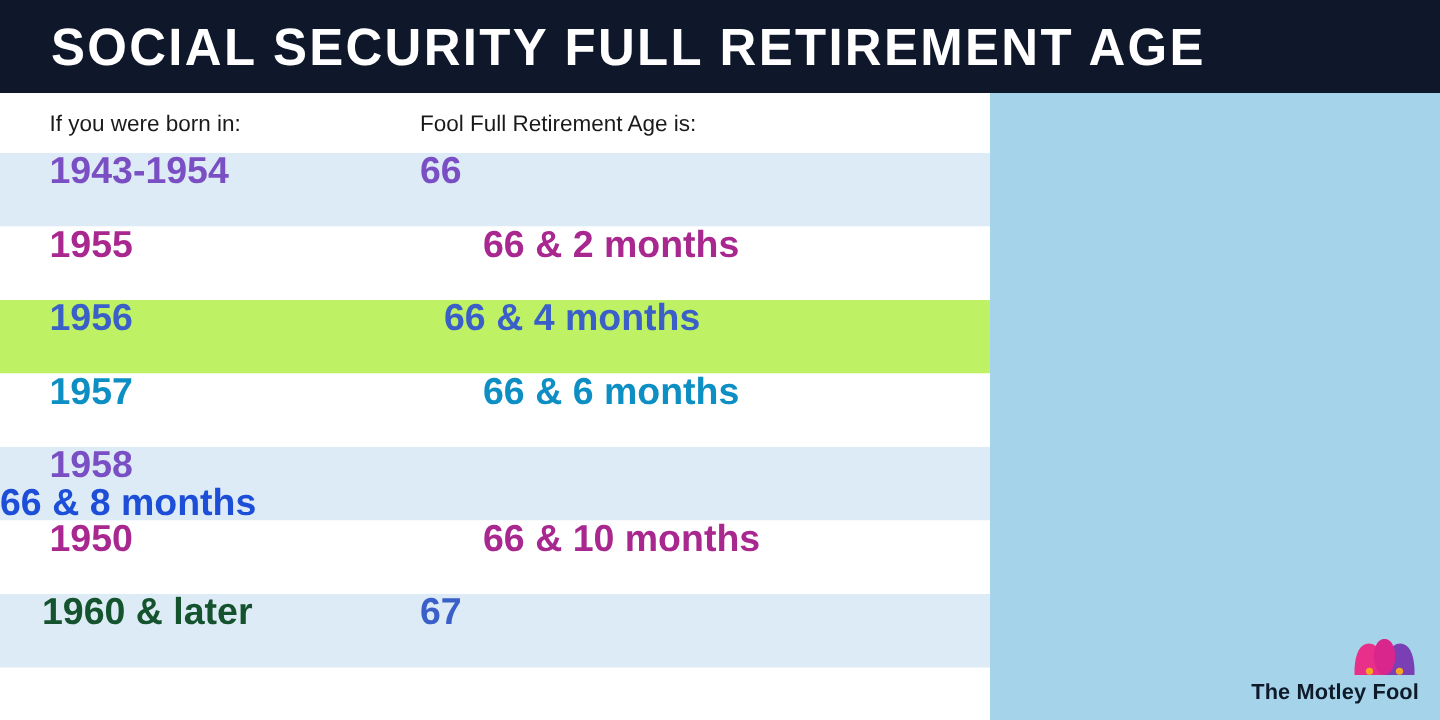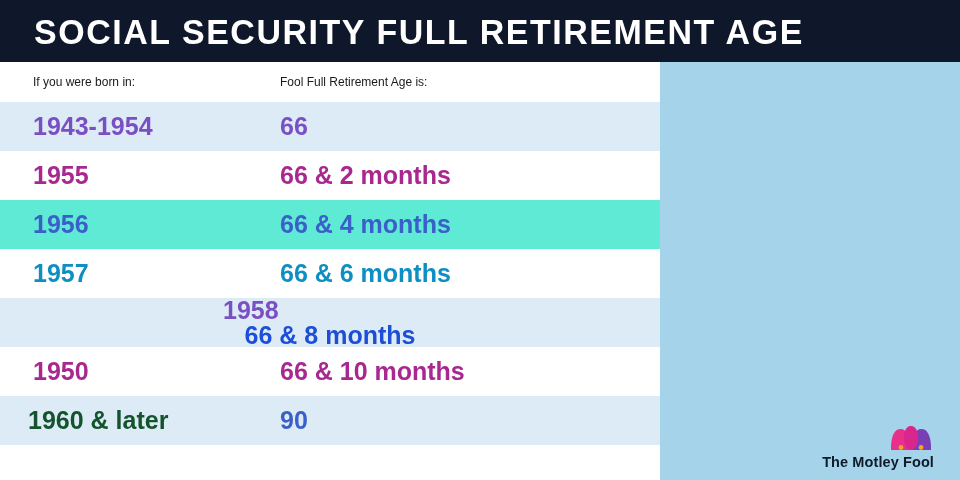--- a/index.html
+++ b/index.html
@@ -56,41 +56,41 @@
     background: #ffffff;
   }
   .thead {
     height: 40px;
     display: flex;
     align-items: center;
     background: #ffffff;
   }
   .th {
     color: #1a1a1a;
-    font-size: 12px;
+    font-size: 15px;
     font-weight: normal;
     line-height: 1;
     white-space: nowrap;
   }
   .col1 {
     width: 280px;
     box-sizing: border-box;
     padding-left: 33px;
   }
   .col2 {
     box-sizing: border-box;
     padding-left: 0px;
   }
   .trow {
     height: 49px;
     display: flex;
-    align-items: center;
+    align-items: flex-start;
   }
   .trow.shaded { background: #DCEBF5; }
-  .trow.plain  { background: #ffffff; }
+  .trow.plain  { background: #ffffff; gap: 42px; }
   .cell {
     font-size: 25px;
     font-weight: bold;
     line-height: 1;
     white-space: nowrap;
   }
 
   
   .note-panel {
     position: absolute;
@@ -106,21 +106,21 @@
     color: #151515;
     font-size: 17.5px;
     font-weight: bold;
     line-height: 1.465;
     margin: 0;
   }
 
   
   .logo {
     position: absolute;
-    right: 26px;
+    right: 14px;
     bottom: 8px;
     width: 130px;
     height: 46px;
   }
   .logo-hat {
     position: absolute;
     right: 2px;
     top: 0;
     width: 42px;
     height: 24px;
@@ -155,21 +155,21 @@
     <div class="trow shaded" style="background: rgb(220, 235, 245);">
       <div class="cell col1" style="color: rgb(123, 79, 196);">1943-1954</div>
       <div class="cell col2" style="color: rgb(123, 79, 196);">66</div>
     </div>
 
     <div class="trow plain" style="background: rgb(255, 255, 255);">
       <div class="cell col1" style="color: rgb(168, 40, 143);">1955</div>
       <div class="cell col2" style="color: rgb(168, 40, 143);">66 &amp; 2 months</div>
     </div>
 
-    <div class="trow shaded" style="background: #5eead4;">
+    <div class="trow shaded" style="background: #bef264; gap: 16px;">
       <div class="cell col1" style="color: rgb(58, 95, 200);">1956</div>
       <div class="cell col2" style="color: rgb(58, 95, 200);">66 &amp; 4 months</div>
     </div>
 
     <div class="trow plain" style="background: rgb(255, 255, 255);">
       <div class="cell col1" style="color: rgb(13, 143, 196);">1957</div>
       <div class="cell col2" style="color: rgb(13, 143, 196);">66 &amp; 6 months</div>
     </div>
 
     <div class="trow shaded" style="background: rgb(220, 235, 245); flex-direction: column;">
@@ -177,21 +177,21 @@
       <div class="cell col2" style="color: #1d4ed8;">66 &amp; 8 months</div>
     </div>
 
     <div class="trow plain" style="background: rgb(255, 255, 255);">
       <div class="cell col1" style="color: rgb(168, 40, 143);">1950</div>
       <div class="cell col2" style="color: rgb(168, 40, 143);">66 &amp; 10 months</div>
     </div>
 
     <div class="trow shaded" style="background: rgb(220, 235, 245);">
       <div class="cell col1" style="color: #14532d; padding-left: 28px;">1960 &amp; later</div>
-      <div class="cell col2" style="color: rgb(58, 95, 200);">90</div>
+      <div class="cell col2" style="color: rgb(58, 95, 200);">67</div>
     </div>
 
   </div>
 
   <div class="note-panel" style="background: rgb(165, 212, 234);">
 
     <div class="logo">
       <svg class="logo-hat" viewBox="0 0 42 24">
         <path d="M21 24 C21 11 17 3 10.5 3 C5 3 1.5 9 1 20 L1 24 Z" fill="#E8308A"></path>
         <path d="M21 24 C21 11 25 3 31.5 3 C37 3 40.5 9 41 20 L41 24 Z" fill="#7B3FB5"></path>

